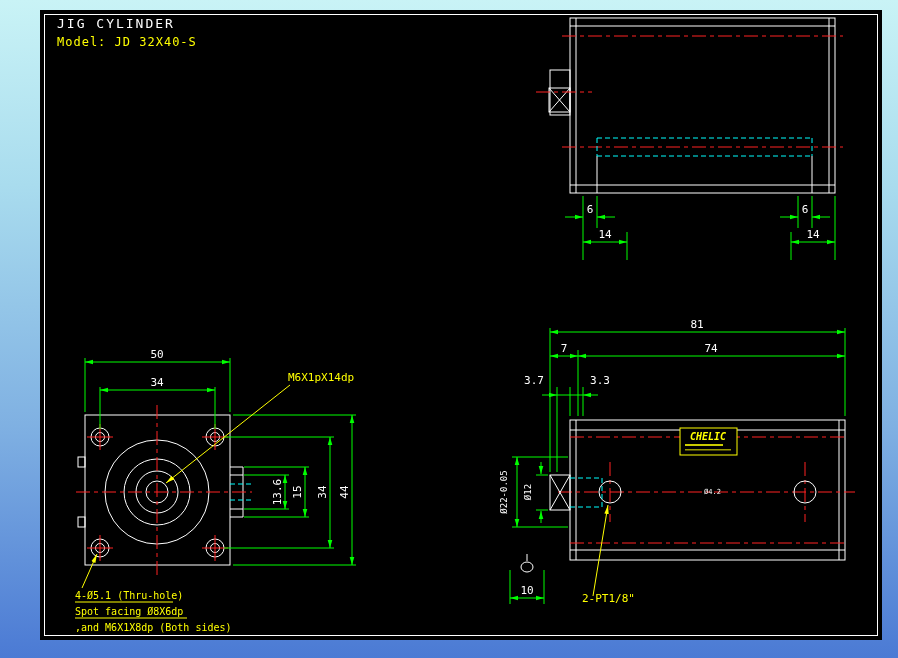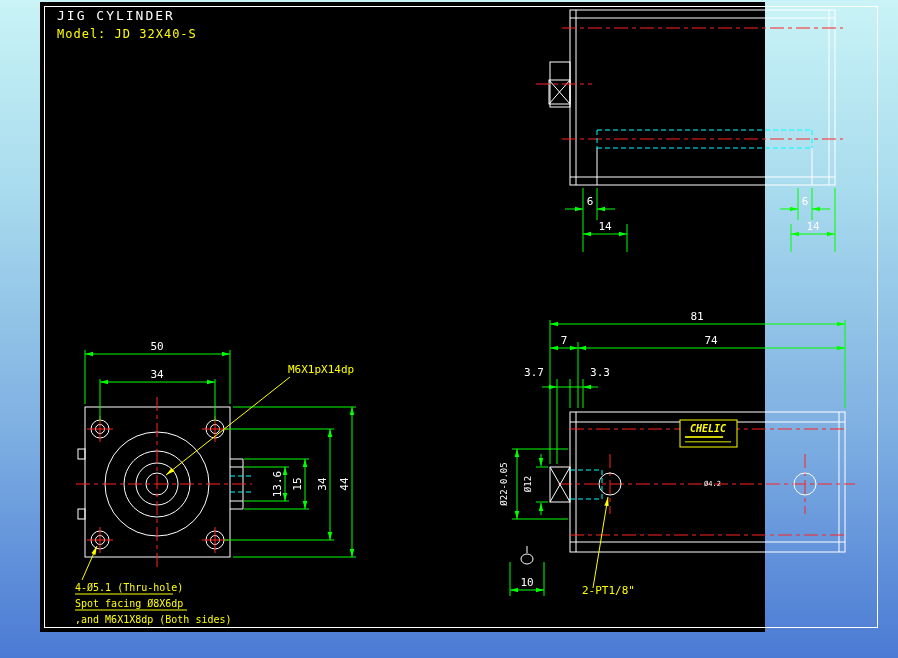--- a/index.html
+++ b/index.html
@@ -1,19 +1,19 @@
 <!DOCTYPE html>
 <html><head>
 <meta charset="utf-8">
 <style>
   html,body{margin:0;padding:0;}
   body{width:898px;height:658px;overflow:hidden;font-family:"DejaVu Sans Mono",monospace;}
   .desktop{position:relative;width:898px;height:658px;
     background:linear-gradient(180deg,#c9f3f6 0%,#a9dcee 28%,#7fb0e2 65%,#4b7ad4 100%);}
-  .cad-canvas{position:absolute;left:40px;top:2px;width:725px;height:630px;background:#000;}
+  .cad-canvas{position:absolute;left:40px;top:10px;width:842px;height:630px;background:#000;}
   svg{display:block;}
   .w{stroke:#ffffff;stroke-width:1;fill:none;}
   .c{stroke:#ff2222;stroke-width:1;fill:none;stroke-dasharray:14 4 4 4;}
   .cs{stroke:#ff2222;stroke-width:1;fill:none;}
   .h{stroke:#00ffff;stroke-width:1;fill:none;stroke-dasharray:5 3;}
   .g{stroke:#00ff00;stroke-width:1;fill:none;}
   .dim{font:11px "DejaVu Sans Mono",monospace;fill:#ffffff;}
   .dims{font:9px "DejaVu Sans Mono",monospace;fill:#ffffff;}
   .lbl{font:11px "DejaVu Sans Mono",monospace;fill:#ffff00;}
   .note{font:10px "DejaVu Sans Mono",monospace;fill:#ffff00;}

